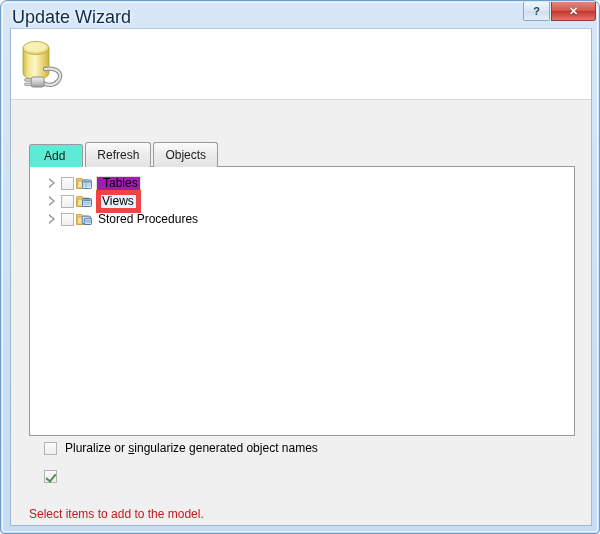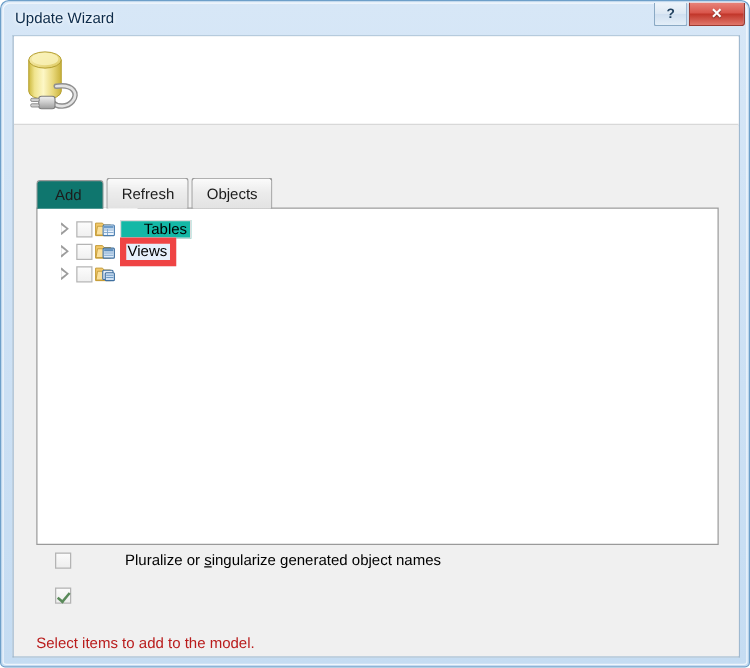--- a/index.html
+++ b/index.html
@@ -41,21 +41,21 @@
     position: absolute;
     left: 0; top: 0;
     width: 600px;
     height: 27px;
     box-sizing: border-box;
   }
   .title-text {
     position: absolute;
     left: 11px;
     top: 6px;
-    font-size: 12px;
+    font-size: 18px;
     color: #0c2b4b;
     white-space: nowrap;
     text-shadow: 0 0 3px rgba(255,255,255,0.9), 0 0 5px rgba(255,255,255,0.8);
   }
   .caption-buttons {
     position: absolute;
     right: 5px;
     top: 1px;
     display: flex;
     gap: 1px;
@@ -167,21 +167,21 @@
     font-size: 12px;
     color: #1c1c1c;
     border: 1px solid #9a9a9a;
     border-bottom: none;
     border-radius: 3px 3px 0 0;
     background: linear-gradient(to bottom, #fbfbfb 0%, #ececec 45%, #e2e2e2 100%);
     margin-right: 2px;
   }
   .tab.selected {
     height: 23px;
-    background: #0f766e;
+    background: #5eead4;
     border-color: #9a9a9a;
     margin-left: 0;
     z-index: 4;
     padding: 0 17px 0 14px;
   }
   .tabpanel {
     position: absolute;
     left: 0;
     top: 21px;
     width: 546px;
@@ -276,42 +276,41 @@
     position: relative;
   }
   .tv-label {
     font-size: 12px;
     color: #000000;
     white-space: nowrap;
     padding: 1px 3px 1px 2px;
     line-height: 13px;
   }
   .tv-label.hl-gray {
-    background: #14b8a6;
+    background: #a21caf;
     border: 1px solid #dcdcdc;
-    padding: 0px 2px 0px 18px;
+    padding: 0px 2px 0px 6px;
   }
   .tv-label.hl-blue {
     background: #e6f0fb;
     border: 5px solid #ef4444;
     padding: 0px 2px 0px 1px;
   }
 
   
   .opts {
     position: absolute;
     left: 33px;
     top: 338px;
   }
   .opt-row {
     display: flex;
     align-items: center;
     height: 18px;
     margin-bottom: 10px;
-    gap: 35px;
   }
   .cb {
     width: 13px;
     height: 13px;
     box-sizing: border-box;
     border: 1px solid #b4b4b4;
     background: linear-gradient(to bottom, #fbfbfb, #eeeeee);
     margin-right: 8px;
     flex: 0 0 auto;
     position: relative;
@@ -456,20 +455,21 @@
               <div class="tv-check"></div>
               <div class="tv-icon">
                 <svg width="16" height="16" viewBox="0 0 16 16">
                   <path d="M0.5 3.5 L6 3.5 L7.2 5 L12.5 5 L12.5 13.5 L0.5 13.5 Z" fill="#f3c96b" stroke="#c49a33" stroke-width="0.8"></path>
                   <path d="M2 6 L13 6 L11.5 13 L0.8 13 Z" fill="#fbe09b" stroke="#c49a33" stroke-width="0.7"></path>
                   <rect x="6.2" y="5.2" width="8.2" height="7.4" rx="0.8" fill="#e4eef9" stroke="#3f6f9f" stroke-width="0.9"></rect>
                   <rect x="8.2" y="7.2" width="7.3" height="6.3" rx="0.8" fill="#cfe1f3" stroke="#3f6f9f" stroke-width="0.9"></rect>
                   <path d="M9 9.2 H14.7 M9 11 H14.7" stroke="#5f8fbe" stroke-width="0.7"></path>
                 </svg>
               </div>
+              <div class="tv-label">Stored Procedures</div>
             </div>
 
           </div>
         </div>
       </div>
 
       <div class="opts">
         <div class="opt-row">
           <div class="cb"></div>
           <div class="opt-label"><span>Pluralize or </span><span class="u">s</span><span>ingularize generated object names</span></div>

